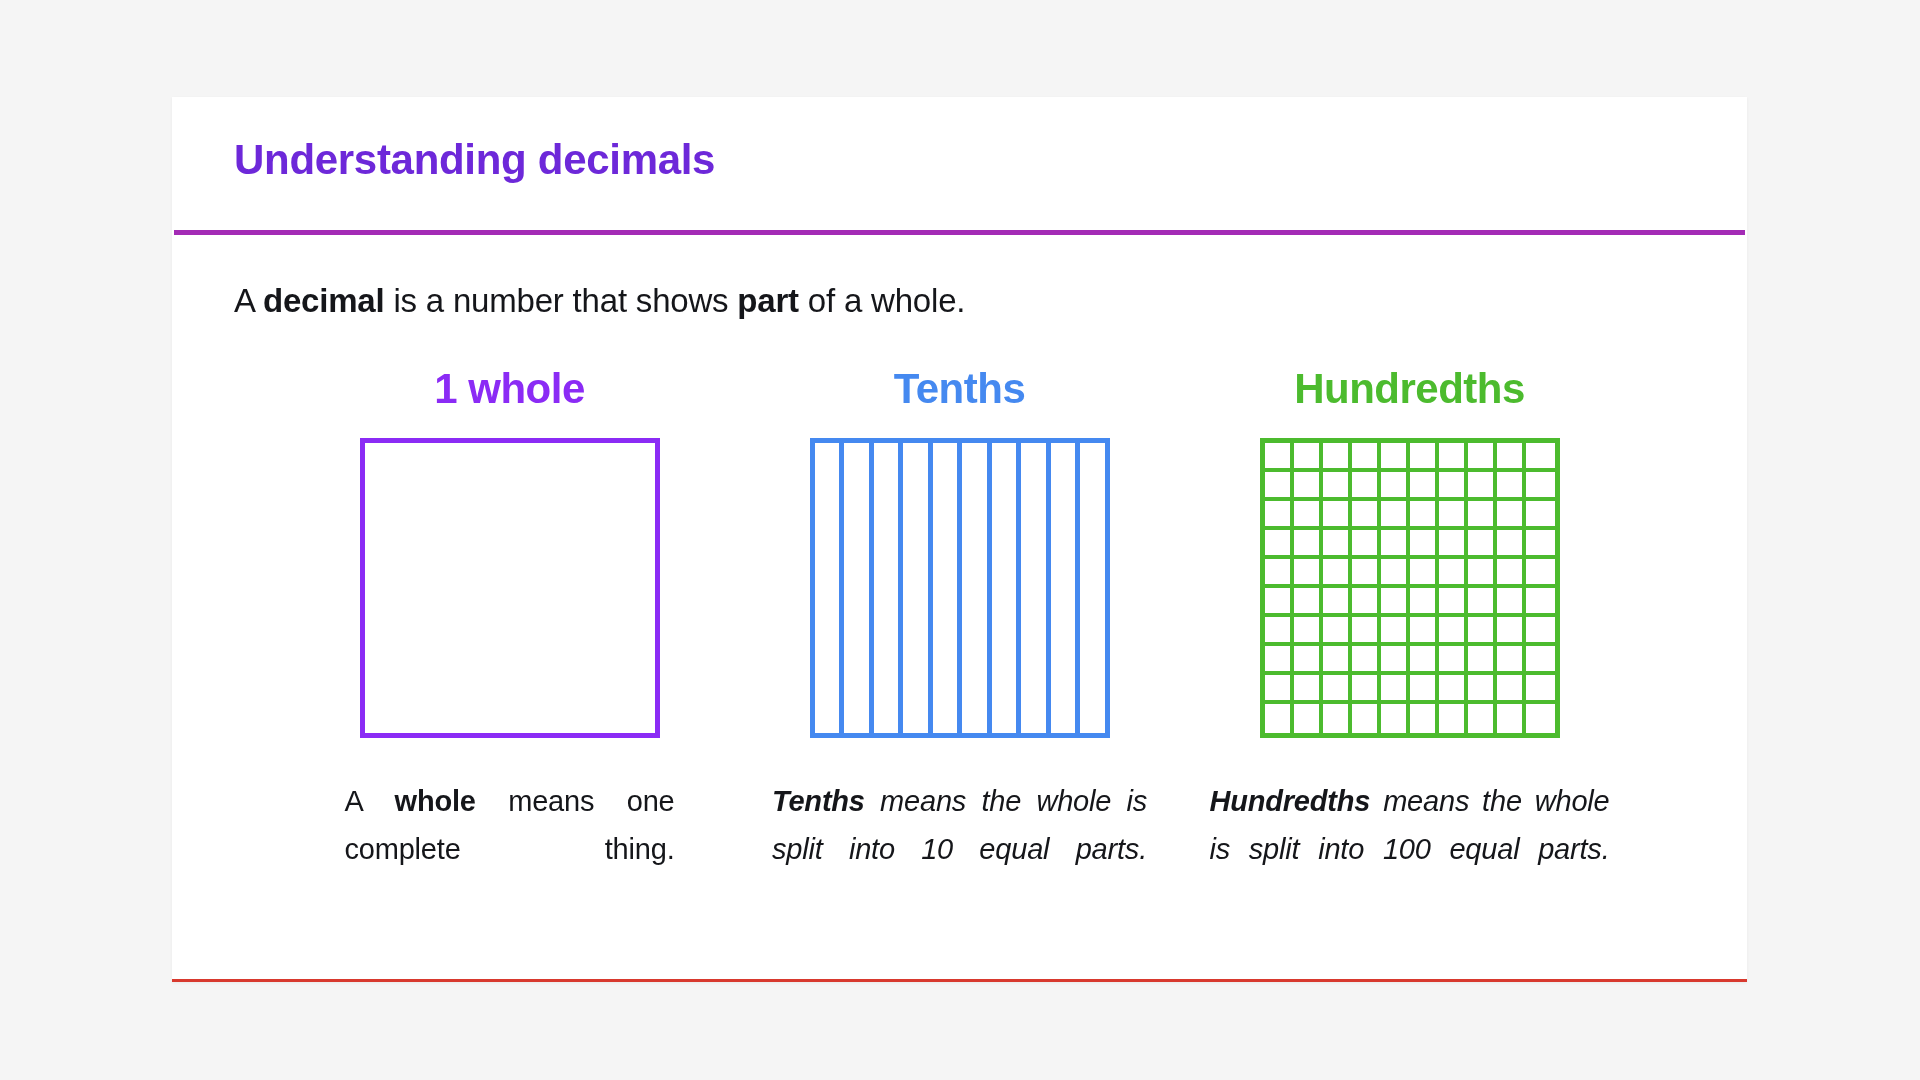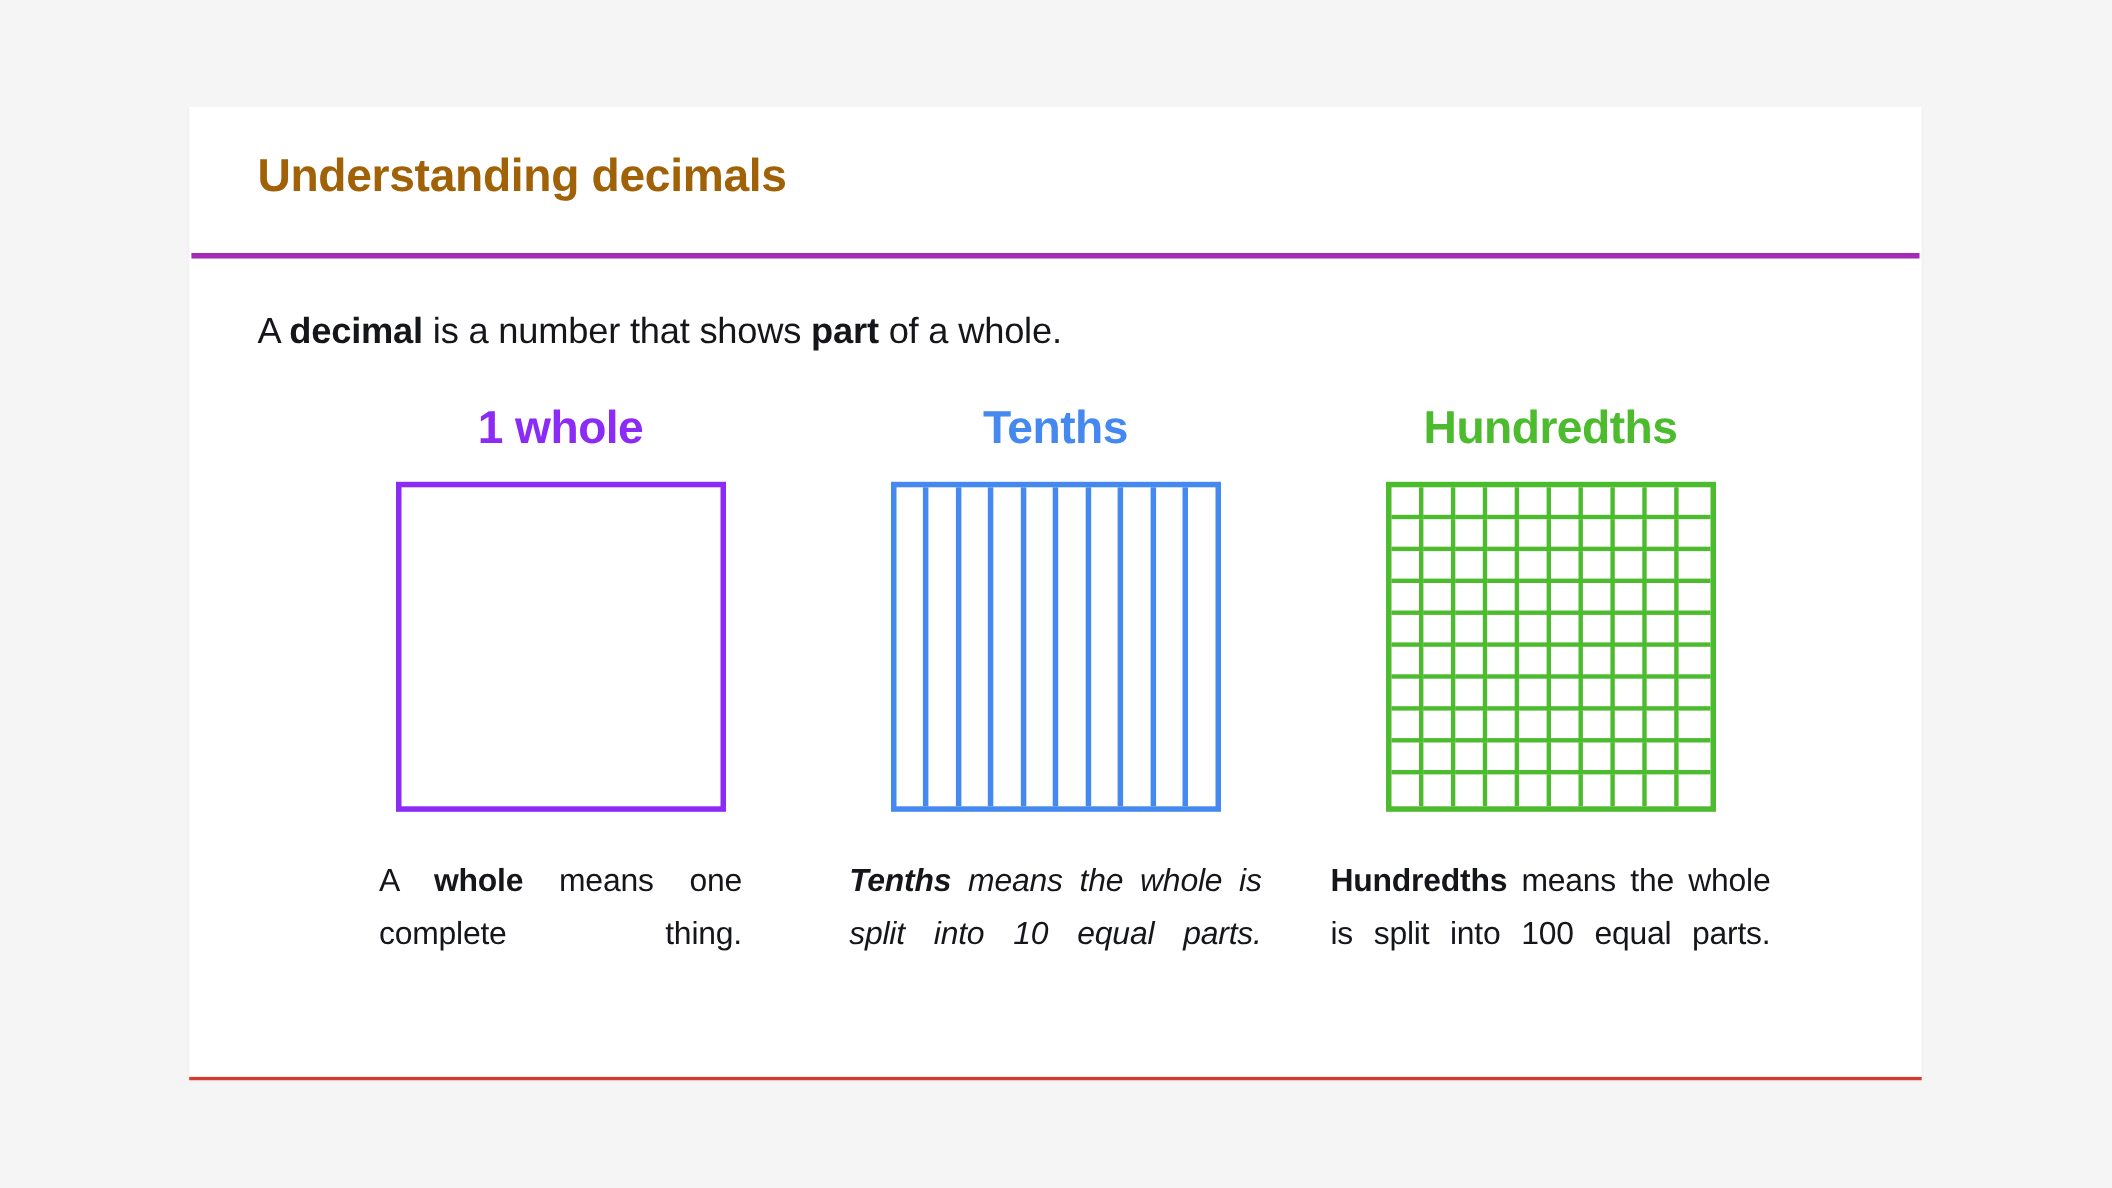--- a/index.html
+++ b/index.html
@@ -33,21 +33,21 @@
   .card-header {
     flex: 0 0 auto;
     padding: 40px 62px 0 62px;
     box-sizing: border-box;
     height: 133px;
   }
   .card-title {
     margin: 0;
     font-size: 42px;
     font-weight: 700;
-    color: #a16207;
+    color: #6d28d9;
     letter-spacing: -0.3px;
     line-height: 1.1;
   }
   .title-rule {
     height: 5px;
     background: #a32bb5;
     margin: 0 2px;
     flex: 0 0 auto;
   }
 
@@ -141,21 +141,21 @@
     color: #15161a;
     text-align: justify;
     text-align-last: justify;
     letter-spacing: -0.2px;
     width: 100%;
     max-width: 400px;
   }
   .caption b { font-weight: 700; }
   .caption.narrow { max-width: 330px; }
   .caption.mid    { max-width: 375px; font-style: italic; }
-  .caption.wide   { max-width: 400px; }
+  .caption.wide   { max-width: 400px; font-style: italic; }
 </style>
 </head>
 <body>
 
 <div class="slide-card">
 
   <div class="card-header">
     <h1 class="card-title">Understanding decimals</h1>
   </div>
   <div class="title-rule"></div>

